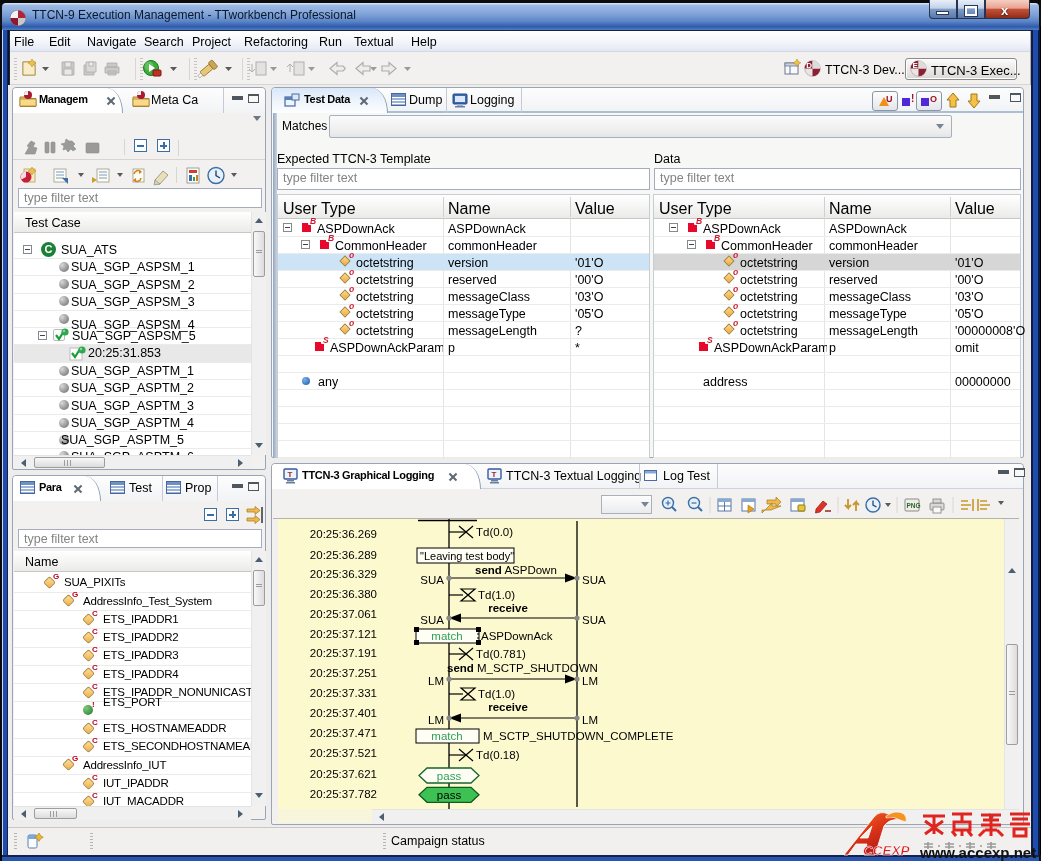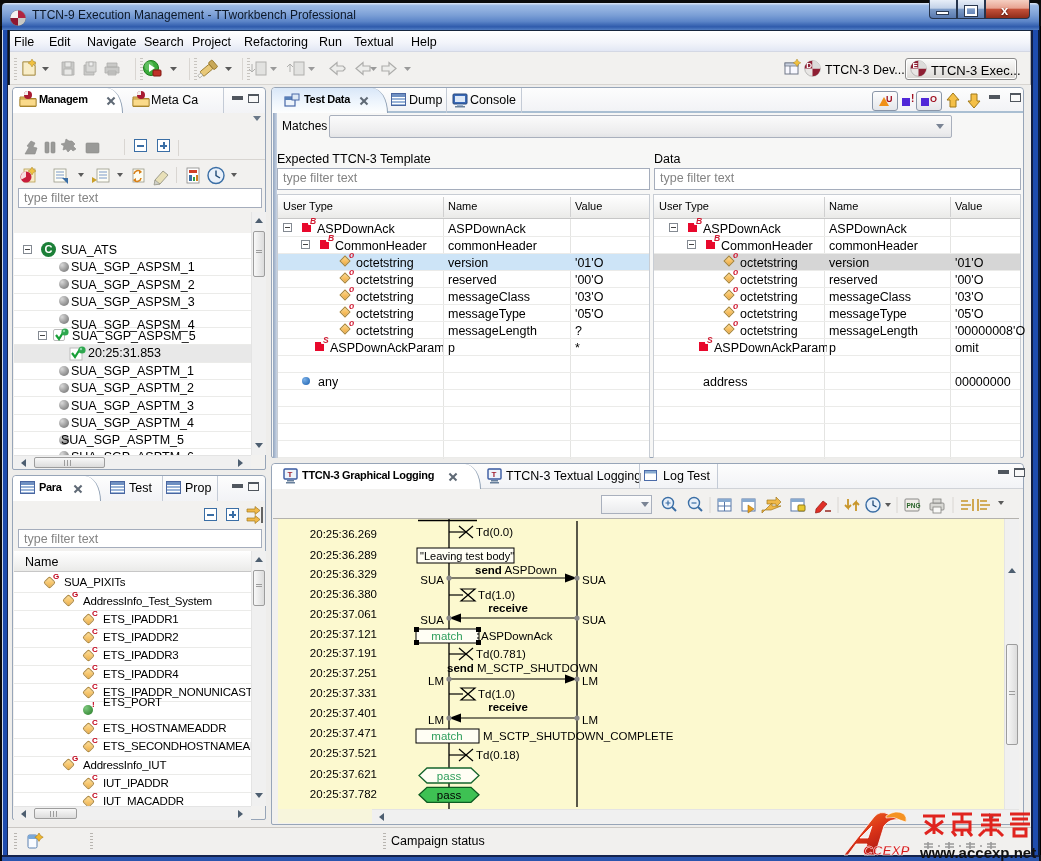--- a/index.html
+++ b/index.html
@@ -57,21 +57,21 @@
 .ebox{position:absolute;width:9px;height:9px;border:1px solid #848a92;background:#fff;font-size:9px;line-height:7px;text-align:center;color:#333}
 .ebox:before{content:"";position:absolute;left:1px;top:3px;width:5px;height:1px;background:#444}
 .ricon{position:absolute;width:9px;height:9px;background:#e8082c}
 .ricon:after{content:"";position:absolute;right:-2px;top:-3px;width:5px;height:5px;background:#fff;border-radius:1px}
 .oicon{position:absolute;width:8px;height:8px;background:linear-gradient(135deg,#ffd98a,#efa93f);border:1px solid #a88538;transform:rotate(45deg)}
 .gtag{position:absolute;width:9px;height:9px;background:linear-gradient(135deg,#ffe09a,#eeb04a);border:1px solid #b08a40;transform:rotate(45deg);border-radius:2px}
 .sup{position:absolute;font-size:8px;color:#c00018;font-weight:bold}
 .tbl-ic{width:15px;height:13px;border:1px solid #4a66a0;background:repeating-linear-gradient(180deg,#fff 0 1.5px,#9ab4d8 1.5px 3px);box-shadow:inset 0 3px 0 #6f90c2}
 .rsup{position:absolute;font-size:8.5px;color:#d01830;font-style:italic;font-weight:bold}
 .bdot{position:absolute;width:8px;height:8px;border-radius:50%;background:radial-gradient(circle at 2.5px 2.5px,#7ab0e8,#1a5fae)}
-.thd{position:absolute;top:0;height:100%;font-size:11px}
+.thd{position:absolute;top:0;height:100%;font-size:16px}
 .cell{position:absolute;white-space:nowrap;font-size:12.5px;overflow:hidden}
 </style>
 </head>
 <body>
 
 <div class="ab" style="left:0;top:0;width:1041px;height:861px;background:linear-gradient(180deg,#0c0c0c,#101418 30px)"></div>
 <div class="ab" style="left:0px;top:26px;width:2px;height:835px;background:#0a0a0a"></div>
 <div class="ab" style="left:2px;top:26px;width:1px;height:829px;background:#cdd8ec"></div>
 <div class="ab" style="left:3px;top:26px;width:3.5px;height:829px;background:#1e4cae"></div>
 <div class="ab" style="left:6.5px;top:26px;width:1.5px;height:829px;background:#15234c"></div>
@@ -271,20 +271,23 @@
   <rect x="4" y="9" width="3" height="6" fill="#3a6ea5"></rect>
       <rect x="8" y="11" width="2" height="4" fill="#30a048"></rect>
       <rect x="11" y="9" width="2" height="6" fill="#d08020"></rect>
   <circle cx="31" cy="9.5" r="8" fill="#e8f0fa" stroke="#3a6ea5" stroke-width="1.4"></circle>
   <path d="M31 4.5 L31 9.5 L35 12" stroke="#204a78" stroke-width="1.4" fill="none"></path>
  </svg>
  <div class="arr dd" style="left:218px;top:85px;position:absolute;border-top-color:#5a5a5a"></div>
 
  <div class="filter" style="left:5px;top:100px;width:244px;height:20px">type filter text</div>
 
+ <div class="hdr" style="left:1px;top:124px;width:237px;height:21px">
+      <span style="position:absolute;left:11px;top:4px">Test Case</span>
+    </div>
 
  <div class="ab" style="left:1px;top:145px;width:237px;height:222px;background:#fff;overflow:hidden">
   <div class="gline" style="left:0;top:25px;width:237px"></div>
   <div class="gline" style="left:0;top:42px;width:237px"></div>
   <div class="gline" style="left:0;top:60px;width:237px"></div>
   <div class="gline" style="left:0;top:77px;width:237px"></div>
   <div class="gline" style="left:0;top:94px;width:237px"></div>
   <div class="gline" style="left:0;top:111px;width:237px"></div>
   <div class="ab" style="left:0;top:112px;width:237px;height:17px;background:#e8e8e8"></div>
   <div class="gline" style="left:0;top:129px;width:237px"></div>
@@ -463,21 +466,21 @@
  <div class="x" style="left:87px"></div>
  <div class="tbl-ic ab" style="left:119px;top:5px"></div>
  <div class="tabtxt" style="left:137px">Dump</div>
  <div class="itab" style="left:174px;width:1px"></div>
  <svg class="ab" style="left:180px;top:4px" width="16" height="16" viewBox="0 0 16 16">
   <rect x="1" y="2" width="14" height="10" rx="1" fill="#3a6ab8" stroke="#28487c"></rect>
   <rect x="3" y="4" width="10" height="6" fill="#dce8f8"></rect>
   <rect x="5" y="12" width="6" height="2" fill="#9ab0cc"></rect>
       <rect x="3" y="14" width="10" height="1.5" fill="#68809c"></rect>
  </svg>
- <div class="tabtxt" style="left:198px">Console</div>
+ <div class="tabtxt" style="left:198px">Logging</div>
  <div class="itab" style="left:249px;width:1px"></div>
 
  <div class="ab" style="left:600px;top:3px;width:26px;height:20px;border:1px solid #8a96a8;border-radius:3px;background:linear-gradient(180deg,#fdfdfd,#e4e6ea)"></div>
  <svg class="ab" style="left:605px;top:6px" width="16" height="14" viewBox="0 0 16 14">
       <path d="M2 12 L7 3 L12 12 Z" fill="#f09018"></path>
       <text x="9" y="8" font-size="9" font-weight="bold" fill="#a01020" font-family="Liberation Sans">U</text>
     </svg>
  <svg class="ab" style="left:629px;top:6px" width="15" height="14" viewBox="0 0 15 14">
       <rect x="1" y="4" width="8" height="8" fill="#5028d8"></rect>
       <text x="10" y="8" font-size="10" font-weight="bold" fill="#a01020" font-family="Liberation Sans">!</text>

